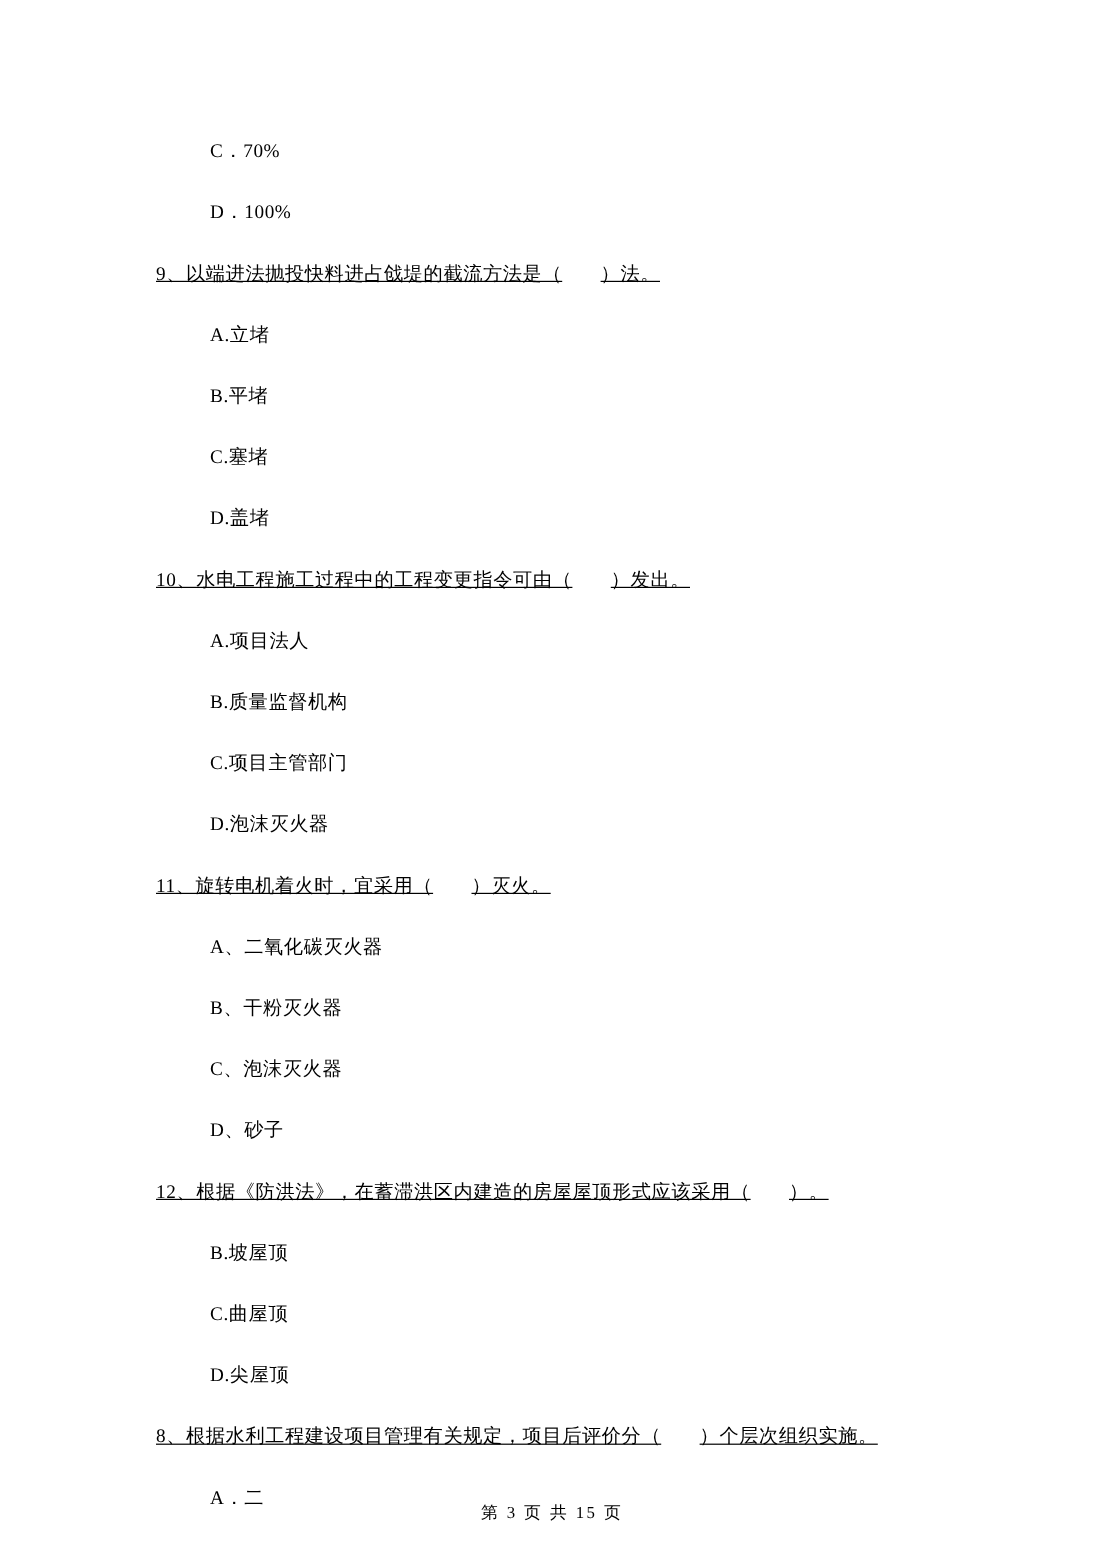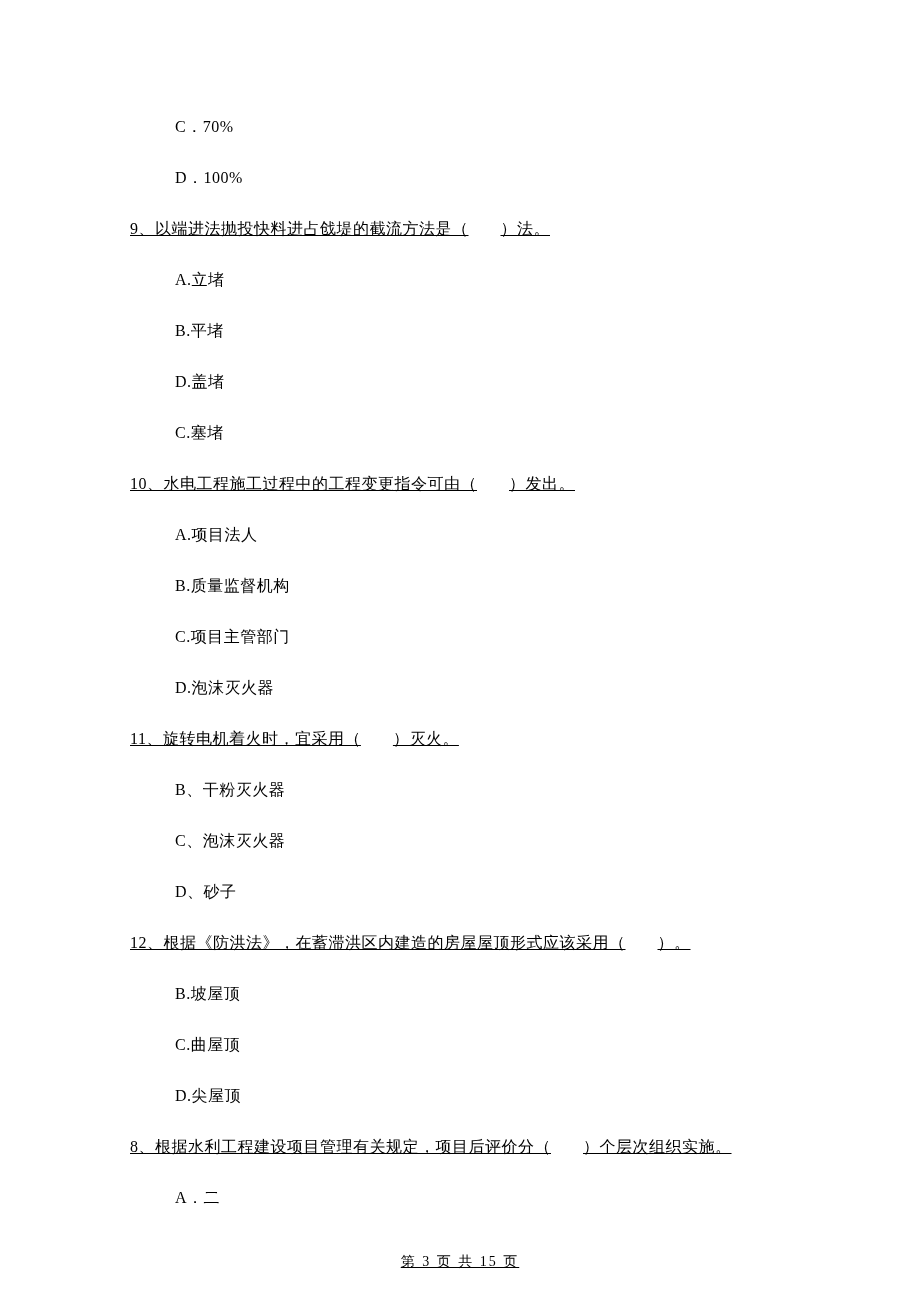--- a/index.html
+++ b/index.html
@@ -31,54 +31,54 @@
       text-decoration: underline;
     }
     .footer {
       position: absolute;
       bottom: 30px;
       left: 0;
       right: 0;
       text-align: center;
       font-size: 14px;
       letter-spacing: 2px;
-      text-decoration: underline;
     }
     .blank {
       display: inline-block;
       letter-spacing: 0;
     }
   </style>
 </head>
 <body>
 
 <div class="content">
 
   <div class="option">C．70%</div>
   <div class="option">D．100%</div>
 
   <div class="question">
     <span>9、以端进法抛投快料进占戗堤的截流方法是（</span><span class="blank">　　</span><span>）法。</span>
   </div>
   <div class="option">A.立堵</div>
   <div class="option">B.平堵</div>
+  <div class="option">C.塞堵</div>
   <div class="option">D.盖堵</div>
-  <div class="option">C.塞堵</div>
 
   <div class="question">
     <span>10、水电工程施工过程中的工程变更指令可由（</span><span class="blank">　　</span><span>）发出。</span>
   </div>
   <div class="option">A.项目法人</div>
   <div class="option">B.质量监督机构</div>
   <div class="option">C.项目主管部门</div>
   <div class="option">D.泡沫灭火器</div>
 
   <div class="question">
     <span>11、旋转电机着火时，宜采用（</span><span class="blank">　　</span><span>）灭火。</span>
   </div>
+  <div class="option">A、二氧化碳灭火器</div>
   <div class="option">B、干粉灭火器</div>
   <div class="option">C、泡沫灭火器</div>
   <div class="option">D、砂子</div>
 
   <div class="question">
     <span>12、根据《防洪法》，在蓄滞洪区内建造的房屋屋顶形式应该采用（</span><span class="blank">　　</span><span>）。</span>
   </div>
   <div class="option">B.坡屋顶</div>
   <div class="option">C.曲屋顶</div>
   <div class="option">D.尖屋顶</div>

